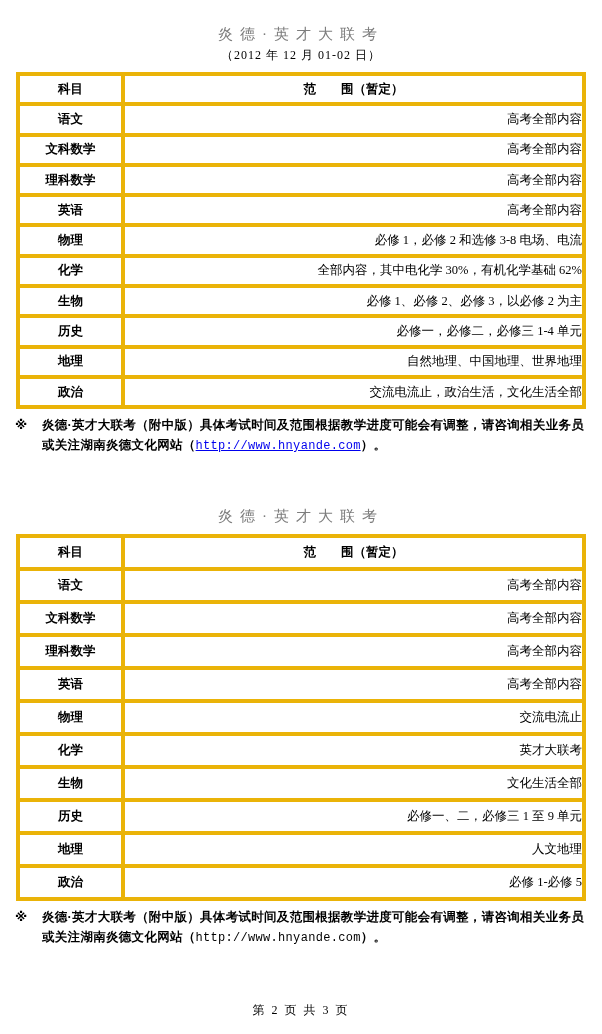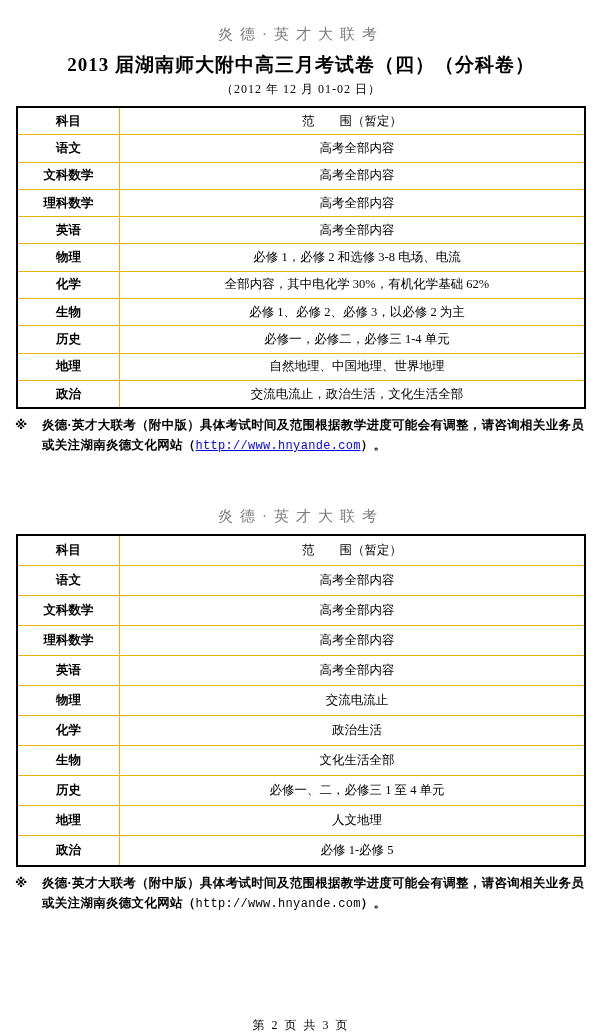--- a/index.html
+++ b/index.html
@@ -34,39 +34,39 @@
     margin-top:3px;
   }
   table.exam{
     width:570px;
     margin:8px auto 0 auto;
     border-collapse:collapse;
     border:2px solid #000;
     table-layout:fixed;
   }
   table.exam td, table.exam th{
-    border:1px solid #eab308;
+    border:4px solid #eab308;
     font-size:12.5px;
     font-weight:normal;
     vertical-align:middle;
     padding:0;
   }
   table.exam .c-subject{
     width:101px;
     text-align:center;
     font-weight:bold;
   }
   table.exam .c-scope{
-    text-align:center;
+    text-align:right;
     padding-left:10px;
   }
   table.exam th.c-scope{
     text-align:center;
     padding-left:0;
-    font-weight:normal;
+    font-weight:bold;
   }
   .tbl-a td,.tbl-a th{height:26.3px;}
   .tbl-b td,.tbl-b th{height:29px;}
   .note{
     position:relative;
     margin-top:6px;
     padding-left:42px;
     padding-right:14px;
     font-family:"Liberation Sans","DejaVu Sans",sans-serif;
     font-weight:bold;
@@ -92,31 +92,29 @@
     font-weight:normal;
     font-size:12px;
   }
   .page-footer{
     position:absolute;
     left:0;right:0;
     top:1002px;
     text-align:center;
     font-size:12px;
     letter-spacing:2px;
-    margin-top:15px;
   }
 </style>
 </head>
 <body>
 
 <div class="page">
 
   <div class="section sec-1">
     <div class="brand">炎德·英才大联考</div>
-    <div class="main-title">2013 届湖南师大附中高三月考试卷（四）（分科卷）</div>
     <div class="date-line">（2012 年 12 月 01-02 日）</div>
 
     <table class="exam tbl-a">
       <tbody>
         <tr>
           <th class="c-subject">科目</th>
           <th class="c-scope">范　　围（暂定）</th>
         </tr>
         <tr>
           <td class="c-subject">语文</td>
@@ -190,29 +188,29 @@
         <tr>
           <td class="c-subject">英语</td>
           <td class="c-scope">高考全部内容</td>
         </tr>
         <tr>
           <td class="c-subject">物理</td>
           <td class="c-scope">交流电流止</td>
         </tr>
         <tr>
           <td class="c-subject">化学</td>
-          <td class="c-scope">政治生活</td>
+          <td class="c-scope">英才大联考</td>
         </tr>
         <tr>
           <td class="c-subject">生物</td>
           <td class="c-scope">文化生活全部</td>
         </tr>
         <tr>
           <td class="c-subject">历史</td>
-          <td class="c-scope">必修一、二，必修三 1 至 4 单元</td>
+          <td class="c-scope">必修一、二，必修三 1 至 9 单元</td>
         </tr>
         <tr>
           <td class="c-subject">地理</td>
           <td class="c-scope">人文地理</td>
         </tr>
         <tr>
           <td class="c-subject">政治</td>
           <td class="c-scope">必修 1-必修 5</td>
         </tr>
       </tbody>

